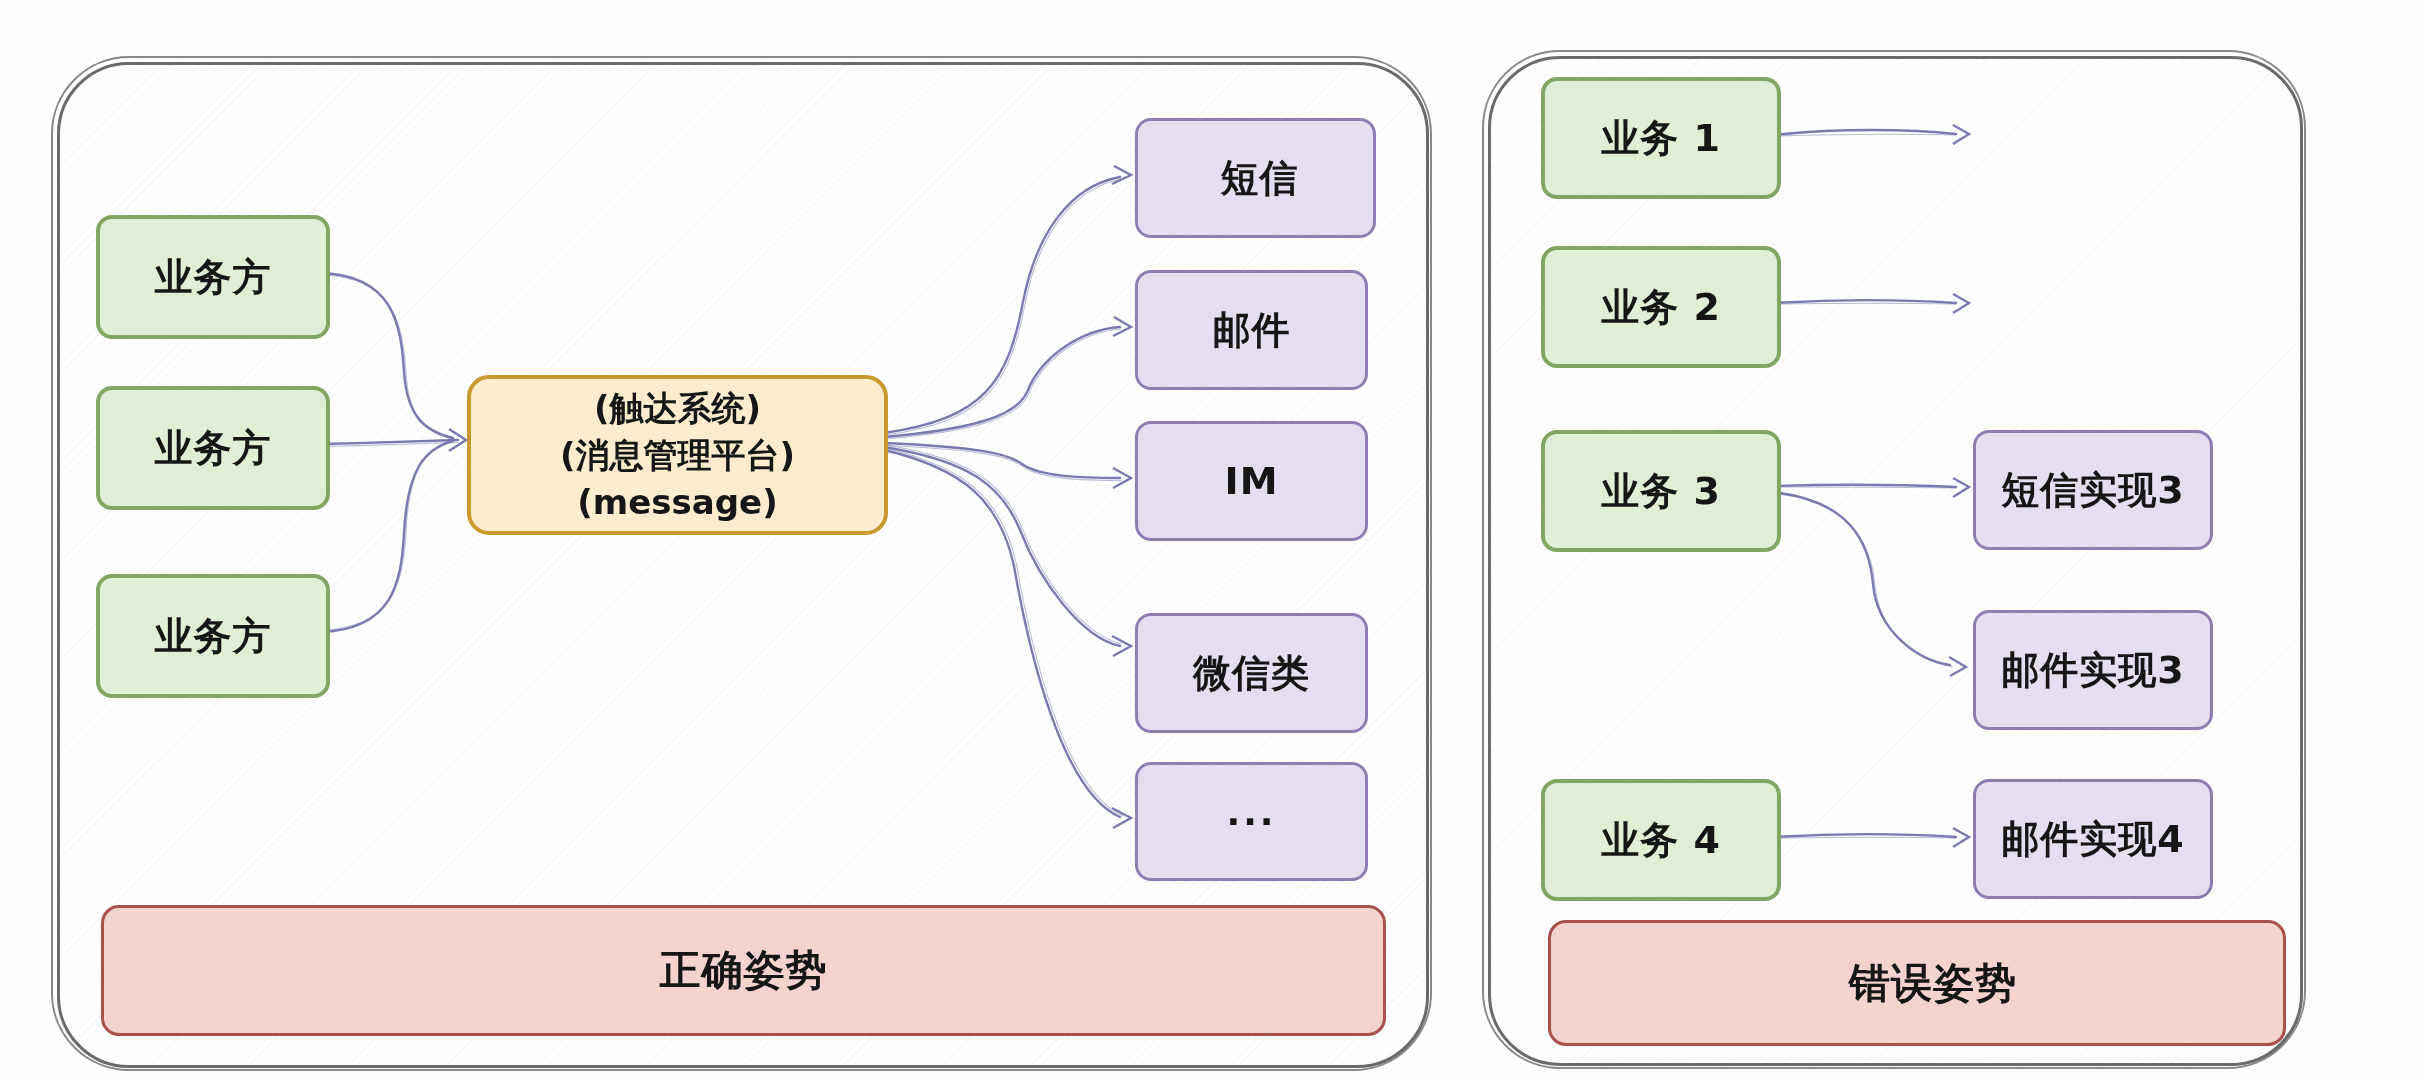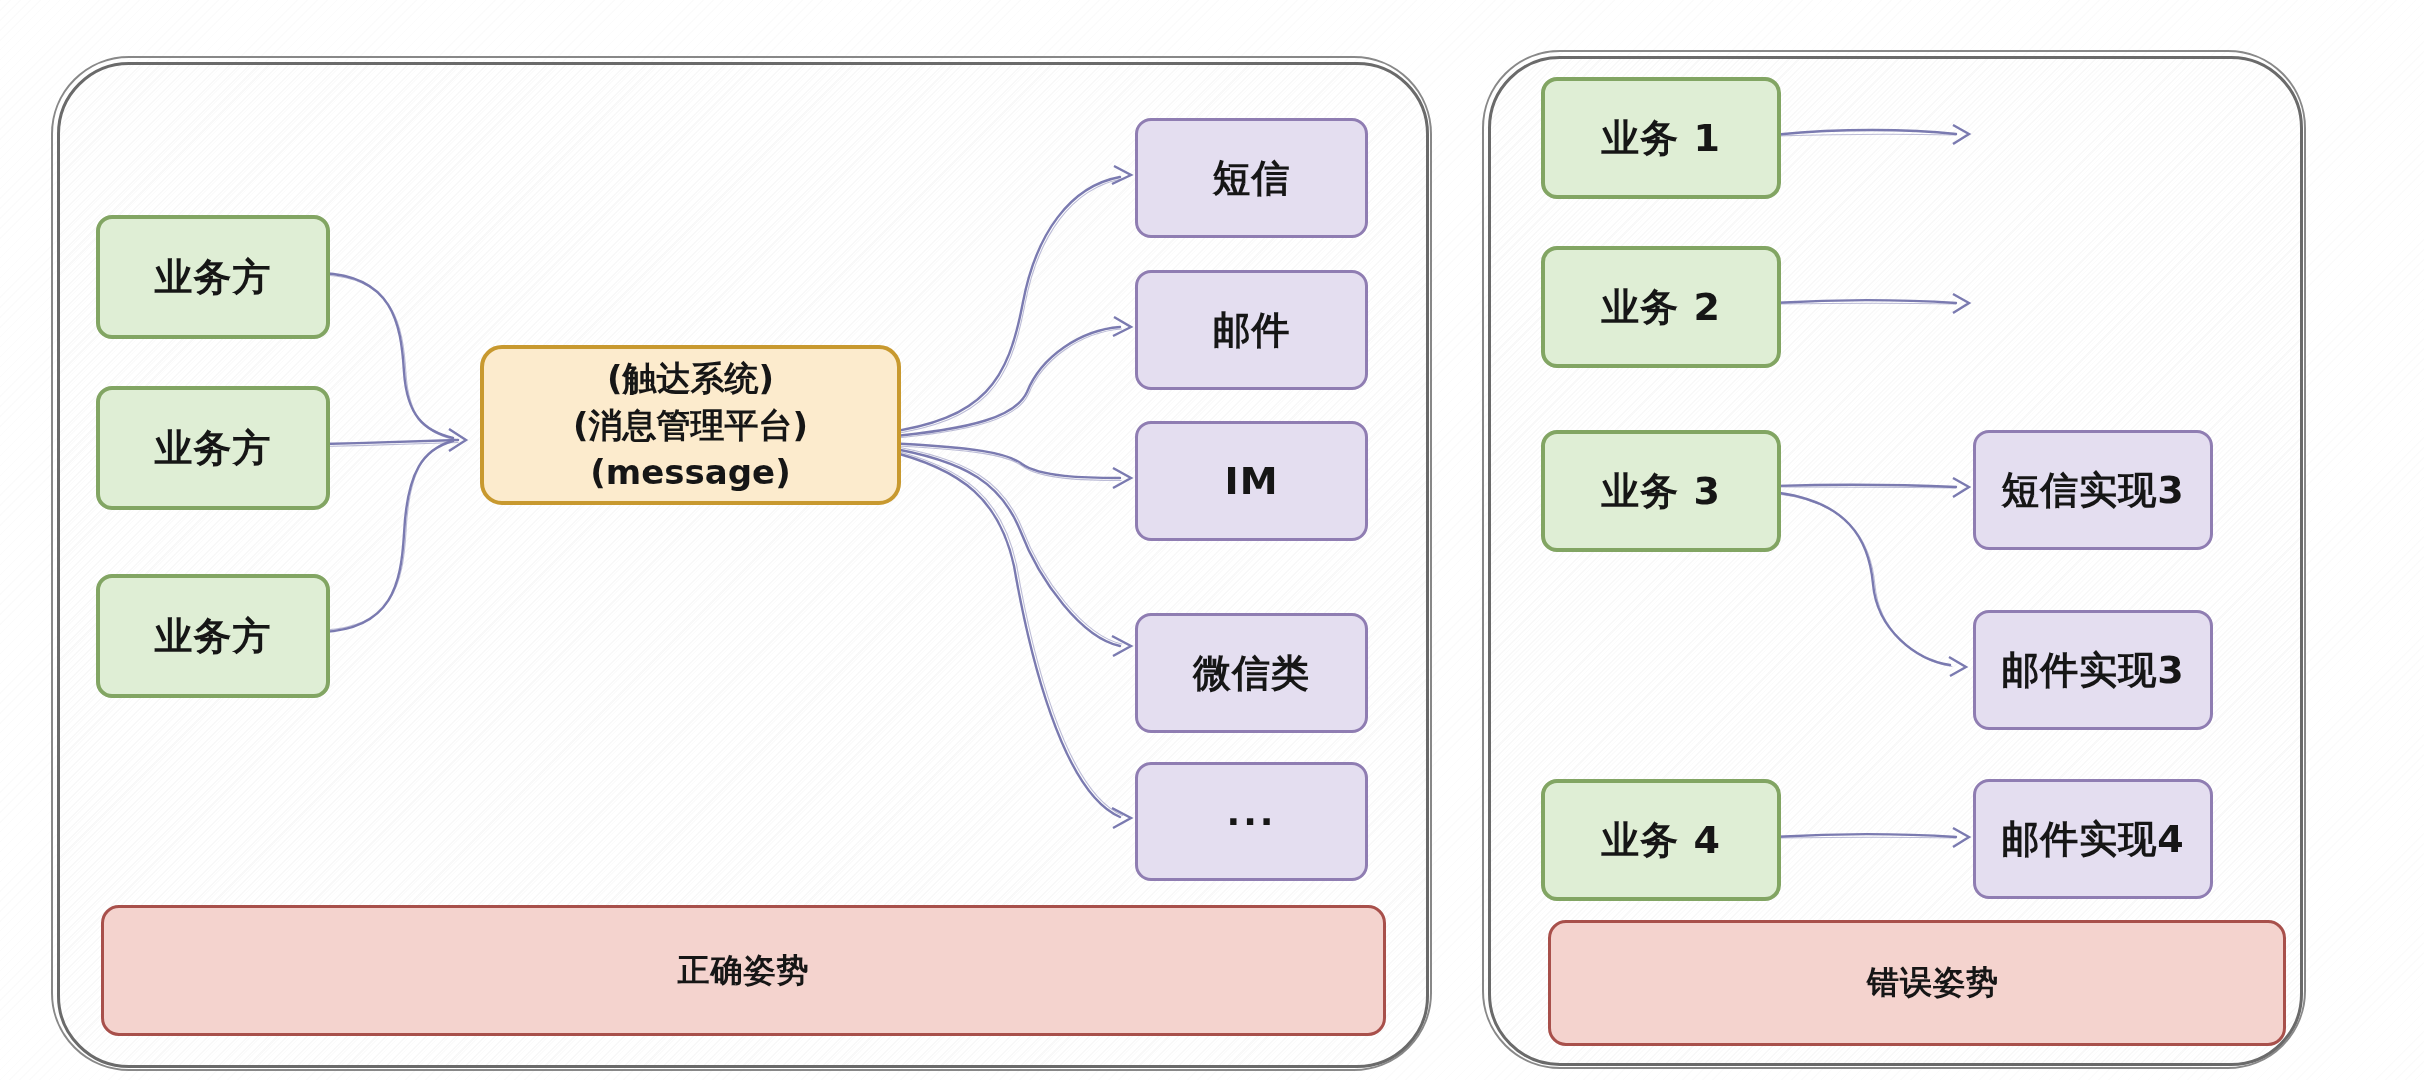--- a/index.html
+++ b/index.html
@@ -42,21 +42,21 @@
     border-radius:16px;text-align:center;
     font-size:38px;font-weight:bold;letter-spacing:1px;
   }
   .node.green{background:var(--source-fill);border:4px solid var(--source-border);}
   .node.purple{background:var(--channel-fill);border:3.5px solid var(--channel-border);}
   .node.hub{
     background:var(--hub-fill);border:4px solid var(--hub-border);
     flex-direction:column;font-size:34px;line-height:47px;letter-spacing:0;
     border-radius:22px;
   }
-  .node.caption{background:var(--caption-fill);border:3.5px solid var(--caption-border);font-size:32px;border-radius:18px;}
+  .node.caption{background:var(--caption-fill);border:3.5px solid var(--caption-border);font-size:41px;border-radius:18px;}
   .dots{transform:translateY(-9px);font-size:36px;letter-spacing:3px;}
   svg.edges{position:absolute;left:0;top:0;pointer-events:none;}
   .edge{fill:none;stroke:var(--arrow);stroke-width:2.4;stroke-linecap:round;}
   .edge-echo{fill:none;stroke:var(--arrow);stroke-width:1.1;opacity:.5;stroke-linecap:round;}
   .head{fill:none;stroke:var(--arrow);stroke-width:2.4;stroke-linejoin:miter;}
 </style>
 </head>
 <body>
 
 <div id="canvas">
@@ -117,27 +117,27 @@
   <div class="node green" style="left:96px;top:215px;width:226px;height:116px;">
     <span>业务方</span>
   </div>
   <div class="node green" style="left:96px;top:386px;width:226px;height:116px;">
     <span>业务方</span>
   </div>
   <div class="node green" style="left:96px;top:574px;width:226px;height:116px;">
     <span>业务方</span>
   </div>
 
-  <div class="node hub" style="left:467px;top:345px;width:413px;height:152px;margin-left:13px;">
+  <div class="node hub" style="left:467px;top:375px;width:413px;height:152px;">
     <span>(触达系统)</span>
     <span>(消息管理平台)</span>
     <span>(message)</span>
   </div>
 
-  <div class="node purple" style="left:1135px;top:118px;width:227px;height:114px;">
+  <div class="node purple" style="left:1135px;top:118px;width:227px;height:114px;padding-left:8px;">
     <span>短信</span>
   </div>
   <div class="node purple" style="left:1135px;top:270px;width:227px;height:114px;">
     <span>邮件</span>
   </div>
   <div class="node purple" style="left:1135px;top:421px;width:227px;height:114px;">
     <span>IM</span>
   </div>
   <div class="node purple" style="left:1135px;top:613px;width:227px;height:114px;">
     <span>微信类</span>

